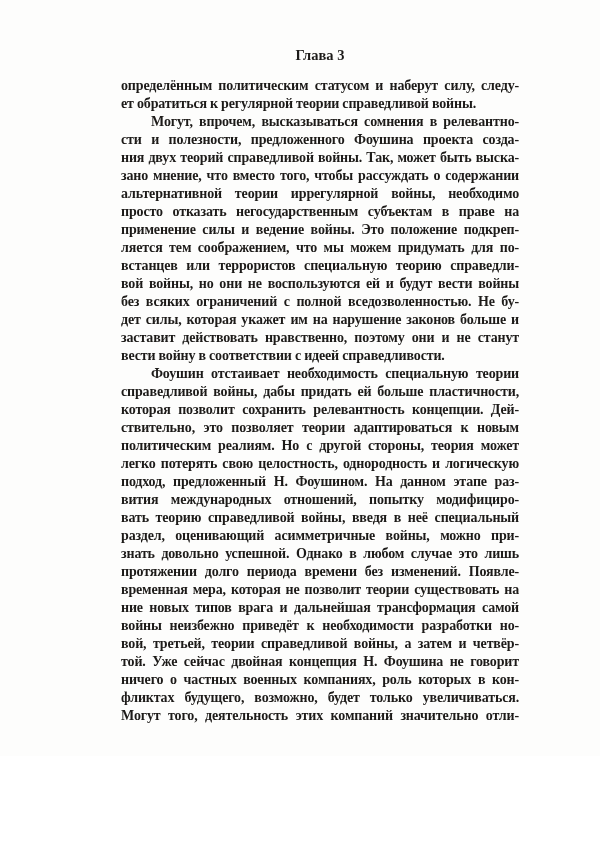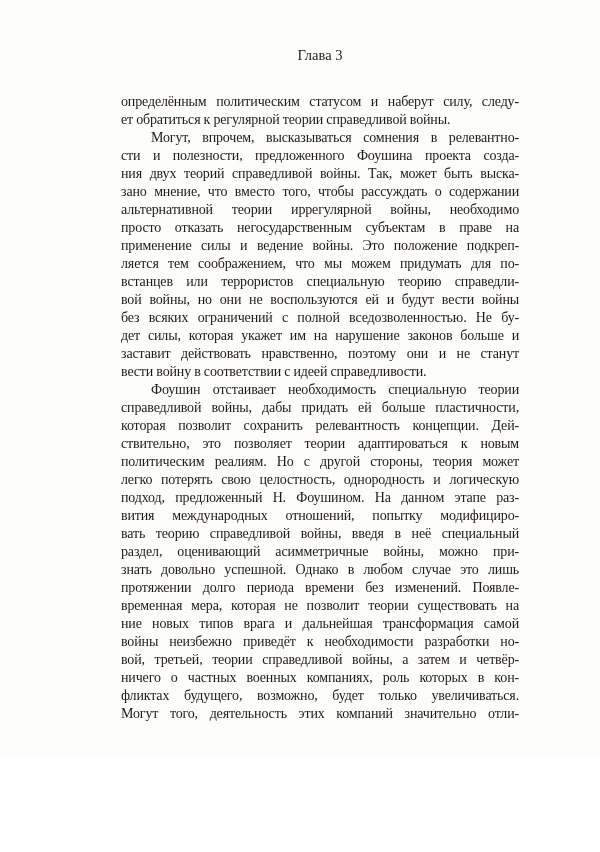--- a/index.html
+++ b/index.html
@@ -8,40 +8,40 @@
     background: #ffffff;
   }
   .page {
     position: relative;
     width: 600px;
     height: 756px;
     background: var(--page-bg, #fdfdfc);
     color: var(--text-color, #1d1b19);
     font-family: "Liberation Serif", "DejaVu Serif", serif;
     overflow: hidden;
+    font-weight: bold;
   }
   .running-head {
     position: absolute;
     top: 46px;
     left: 121px;
     width: 398px;
     height: 18px;
     line-height: 18px;
     text-align: center;
     font-size: 14.5px;
   }
   .body-text {
     position: absolute;
     top: 77px;
     left: 121px;
     width: 398px;
     font-size: 14px;
     letter-spacing: -0.15px;
     word-spacing: -0.2px;
-    margin-top: 16px;
   }
   .paragraph {
     margin: 0;
     padding: 0;
   }
   .line {
     height: 18px;
     line-height: 18px;
     overflow: hidden;
     text-align: justify;
@@ -102,20 +102,21 @@
         <div class="line">подход, предложенный Н. Фоушином. На данном этапе раз-</div>
         <div class="line">вития международных отношений, попытку модифициро-</div>
         <div class="line">вать теорию справедливой войны, введя в неё специальный</div>
         <div class="line">раздел, оценивающий асимметричные войны, можно при-</div>
         <div class="line">знать довольно успешной. Однако в любом случае это лишь</div>
         <div class="line">протяжении долго периода времени без изменений. Появле-</div>
         <div class="line">временная мера, которая не позволит теории существовать на</div>
         <div class="line">ние новых типов врага и дальнейшая трансформация самой</div>
         <div class="line">войны неизбежно приведёт к необходимости разработки но-</div>
         <div class="line">вой, третьей, теории справедливой войны, а затем и четвёр-</div>
+        <div class="line">той. Уже сейчас двойная концепция Н. Фоушина не говорит</div>
         <div class="line">ничего о частных военных компаниях, роль которых в кон-</div>
         <div class="line">фликтах будущего, возможно, будет только увеличиваться.</div>
         <div class="line">Могут того, деятельность этих компаний значительно отли-</div>
       </div>
     </div>
 
   <div class="page-number">173</div>
 </div>
 
 </body></html>

